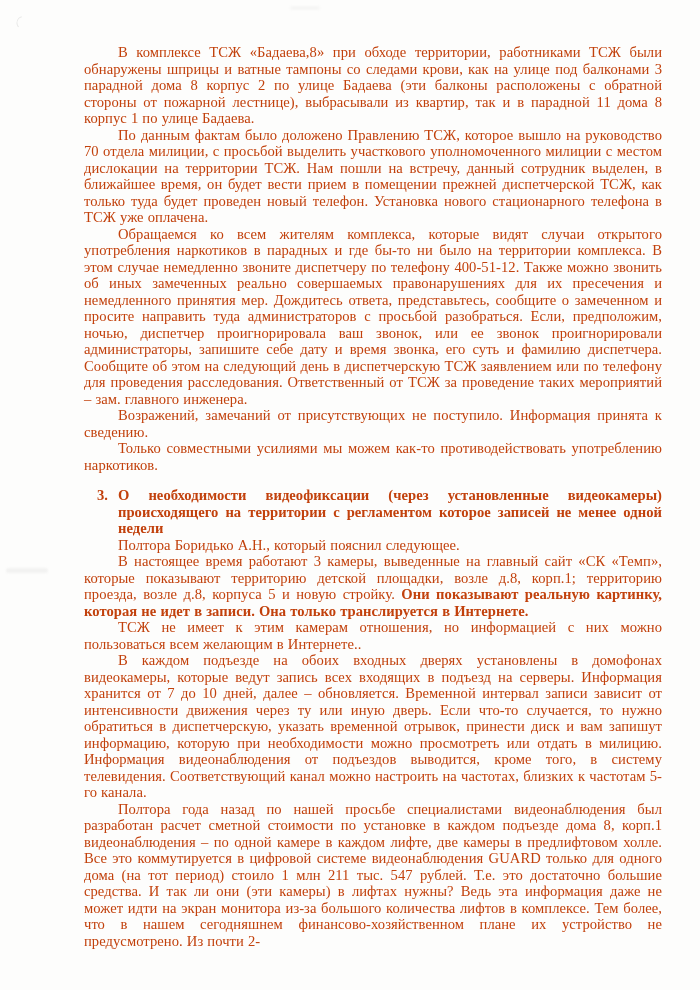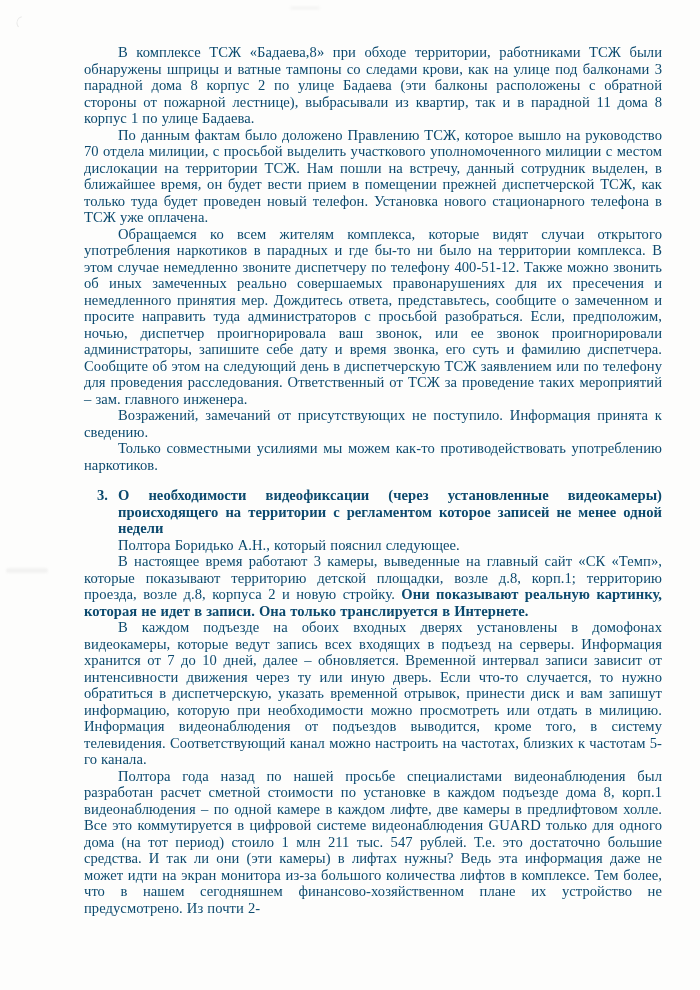--- a/index.html
+++ b/index.html
@@ -11,21 +11,21 @@
     height: 990px;
     background: #f6f6f4;
     font-family: "Liberation Serif", "DejaVu Serif", serif;
   }
   .page {
     position: relative;
     width: 700px;
     height: 990px;
     background: #fdfdfc;
     overflow: hidden;
-    color: #0c4a6e;
+    color: #c2410c;
   }
   .content {
     position: absolute;
     left: 84px;
     top: 44px;
     width: 578px;
     font-size: 14.6px;
     line-height: 16.5px;
     text-align: justify;
     text-justify: inter-word;
@@ -116,22 +116,23 @@
 
     <div class="heading-3">
       <span class="sec-num">3.</span>
       <span>О необходимости видеофиксации (через установленные видеокамеры) происходящего на территории с регламентом которое записей не менее одной недели</span>
     </div>
 
 
     <p>Полтора Боридько А.Н., который пояснил следующее.</p>
 
     <p>
-      <span>В настоящее время работают 3 камеры, выведенные на главный сайт «СК «Темп», которые показывают территорию детской площадки, возле д.8, корп.1; территорию проезда, возле д.8, корпуса 2 и новую стройку. </span><span class="bold-run">Они показывают реальную картинку, которая не идет в записи. Она только транслируется в Интернете.</span>
+      <span>В настоящее время работают 3 камеры, выведенные на главный сайт «СК «Темп», которые показывают территорию детской площадки, возле д.8, корп.1; территорию проезда, возле д.8, корпуса 5 и новую стройку. </span><span class="bold-run">Они показывают реальную картинку, которая не идет в записи. Она только транслируется в Интернете.</span>
     </p>
 
+    <p>ТСЖ не имеет к этим камерам отношения, но информацией с них можно пользоваться всем желающим в Интернете..</p>
 
     <p>В каждом подъезде на обоих входных дверях установлены в домофонах видеокамеры, которые ведут запись всех входящих в подъезд на серверы. Информация хранится от 7 до 10 дней, далее – обновляется. Временной интервал записи зависит от интенсивности движения через ту или иную дверь. Если что-то случается, то нужно обратиться в диспетчерскую, указать временной отрывок, принести диск и вам запишут информацию, которую при необходимости можно просмотреть или отдать в милицию. Информация видеонаблюдения от подъездов выводится, кроме того, в систему телевидения. Соответствующий канал можно настроить на частотах, близких к частотам 5-го канала.</p>
 
     <p>Полтора года назад по нашей просьбе специалистами видеонаблюдения был разработан расчет сметной стоимости по установке в каждом подъезде дома 8, корп.1 видеонаблюдения – по одной камере в каждом лифте, две камеры в предлифтовом холле. Все это коммутируется в цифровой системе видеонаблюдения GUARD только для одного дома (на тот период) стоило 1 млн 211 тыс. 547 рублей. Т.е. это достаточно большие средства. И так ли они (эти камеры) в лифтах нужны? Ведь эта информация даже не может идти на экран монитора из-за большого количества лифтов в комплексе. Тем более, что в нашем сегодняшнем финансово-хозяйственном плане их устройство не предусмотрено. Из почти 2-</p>
 
   </div>
 </div>
 
 </body></html>

